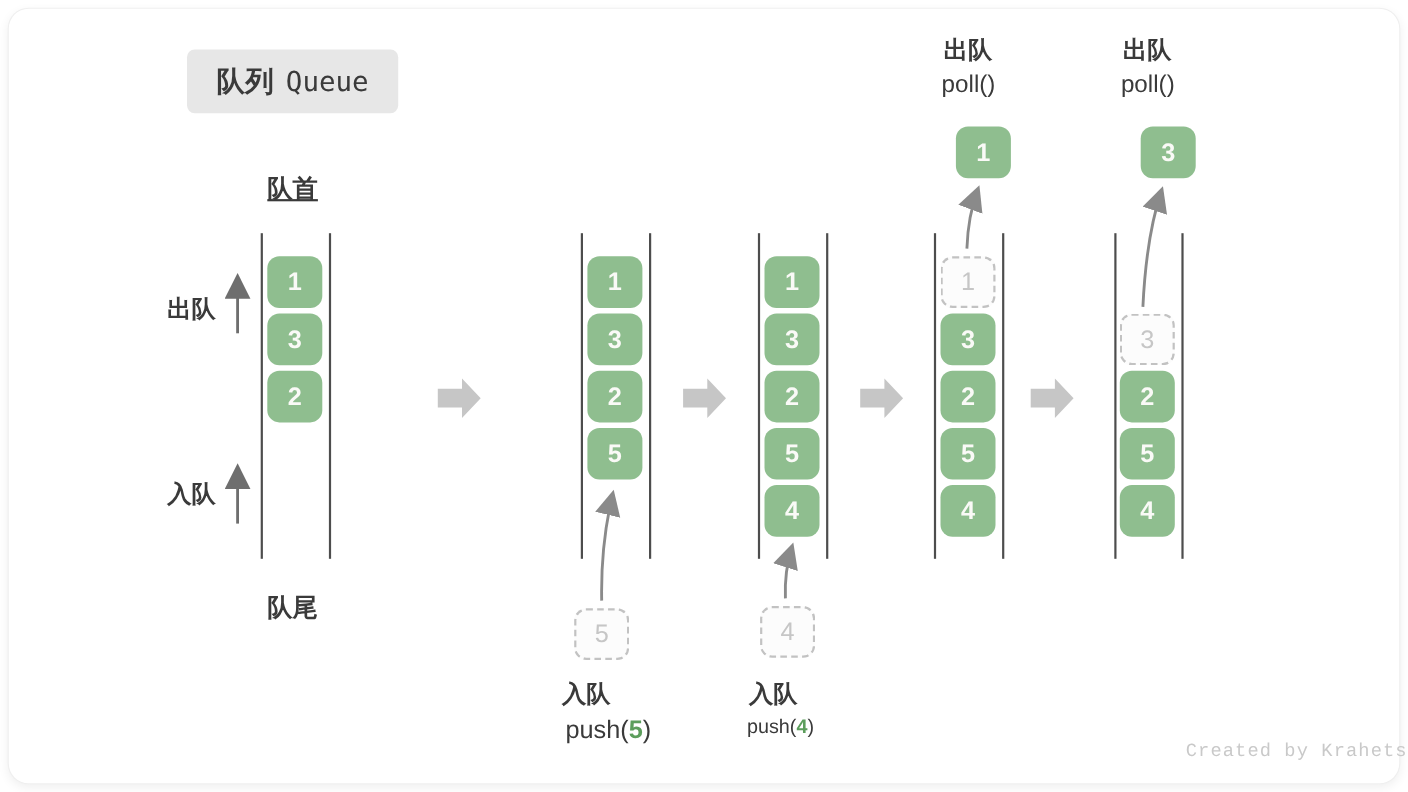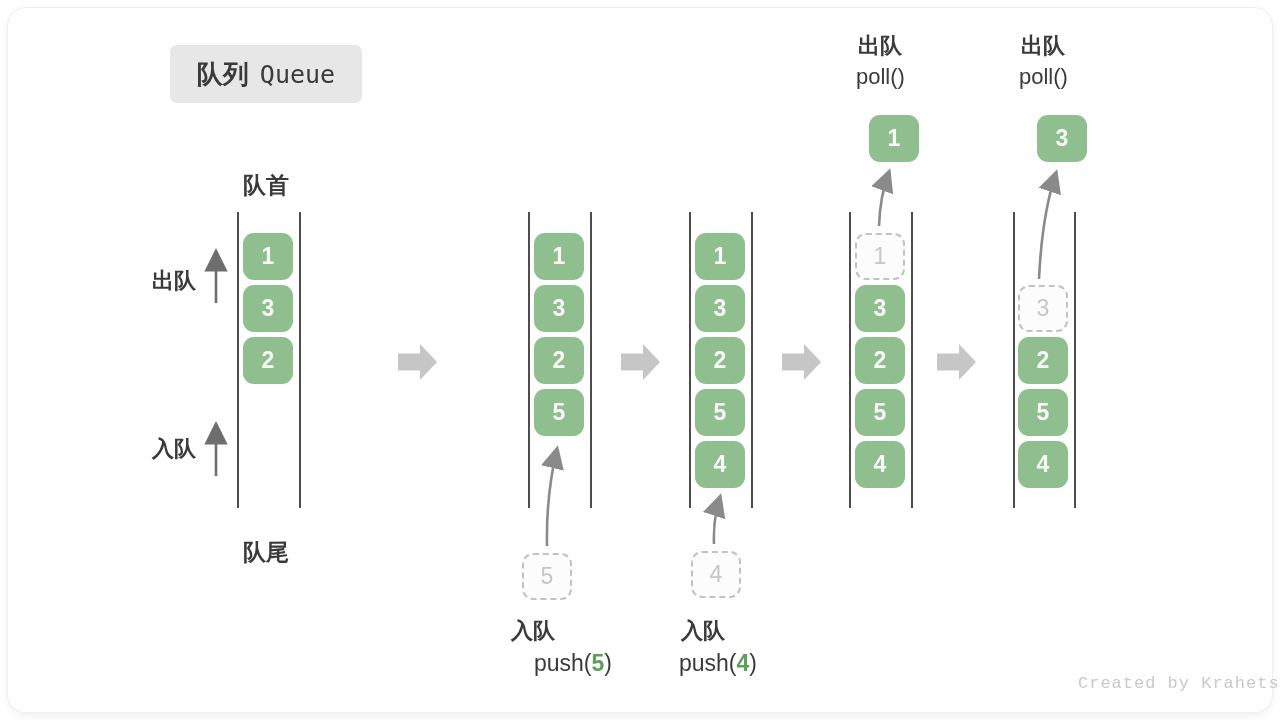--- a/index.html
+++ b/index.html
@@ -50,21 +50,21 @@
 <body>
 
 <div class="canvas">
   <div class="card"></div>
 
   <div class="badge">
     <span class="zh-part">队列</span>
     <span class="en-part">Queue</span>
   </div>
 
-  <div class="zh-label" style="left:243px; top:170px;">队首</div>
+  <div class="zh-label" style="left:243px; top:156px;text-decoration:underline;">队首</div>
   <div class="zh-label" style="left:243px; top:537px;">队尾</div>
   <div class="zh-label" style="left:152px; top:266px; font-size:22px;">出队</div>
   <div class="zh-label" style="left:152px; top:434px; font-size:22px;">入队</div>
 
   <div class="vline" style="left:237px;"></div>
   <div class="vline" style="left:299px;"></div>
   <div class="vline" style="left:528px;"></div>
   <div class="vline" style="left:590px;"></div>
   <div class="vline" style="left:689px;"></div>
   <div class="vline" style="left:751px;"></div>
@@ -102,23 +102,23 @@
   <div class="qbox green" style="left:1018px; top:389px;">5</div>
   <div class="qbox green" style="left:1018px; top:441px;">4</div>
   <div class="qbox green" style="left:1037px; top:115px;">3</div>
 
   <div class="zh-label" style="left:858px; top:31px; font-size:22px;">出队</div>
   <div class="mono-label" style="left:856px; top:64px;">poll()</div>
   <div class="zh-label" style="left:1021px; top:31px; font-size:22px;">出队</div>
   <div class="mono-label" style="left:1019px; top:64px;">poll()</div>
 
   <div class="zh-label" style="left:511px; top:616px; font-size:22px;">入队</div>
-  <div class="mono-label" style="left:534px; top:650px; font-size:23px;"><span>push(</span><span class="green-digit">5</span><span>)</span></div>
+  <div class="mono-label" style="left:514px; top:650px; font-size:23px;"><span>push(</span><span class="green-digit">5</span><span>)</span></div>
   <div class="zh-label" style="left:681px; top:616px; font-size:22px;">入队</div>
-  <div class="mono-label" style="left:679px; top:650px; font-size:23px;"><span>push(</span><span class="green-digit">4</span><span>)</span></div>
+  <div class="mono-label" style="left:679px; top:650px; font-size:18px;"><span>push(</span><span class="green-digit">4</span><span>)</span></div>
 
   <svg class="arrow-layer" viewBox="0 0 1280 720">
     <defs>
       <path id="block-arrow" d="M0,9.5 L22,9.5 L22,0 L39,18 L22,36 L22,26.5 L0,26.5 Z"></path>
       <marker id="ah" markerWidth="10" markerHeight="10" refX="7.5" refY="4.5" orient="auto">
         <path d="M0,0 L9,4.5 L0,9 Z" fill="#8A8A8A"></path>
       </marker>
       <marker id="ah-dark" markerWidth="10" markerHeight="10" refX="7.5" refY="4.5" orient="auto">
         <path d="M0,0 L9,4.5 L0,9 Z" fill="#6E6E6E"></path>
       </marker>

